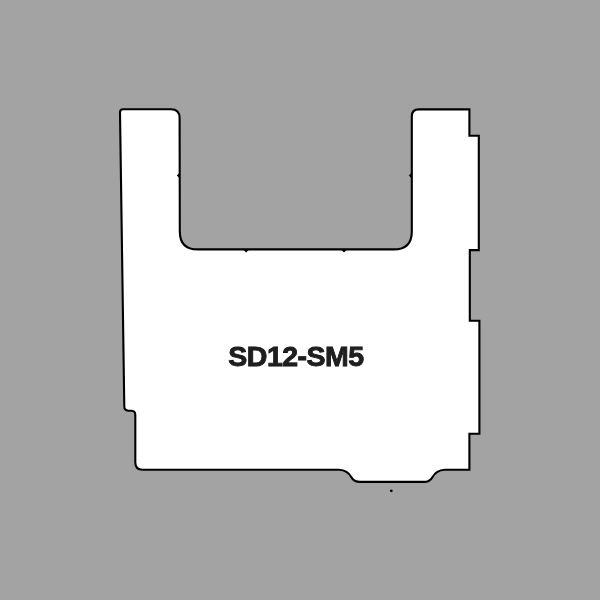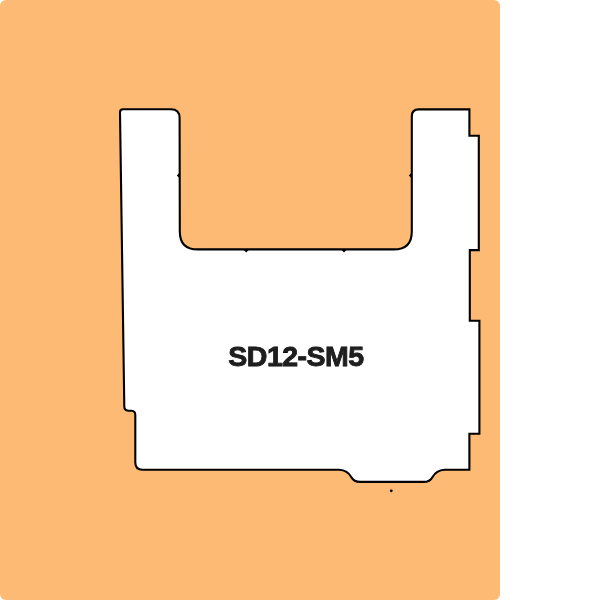--- a/index.html
+++ b/index.html
@@ -6,24 +6,23 @@
     margin: 0;
     padding: 0;
     width: 600px;
     height: 600px;
     background: #ffffff;
     overflow: hidden;
     font-family: "Liberation Sans", sans-serif;
   }
   .canvas-wrap {
     position: relative;
-    width: 500px;
+    width: 600px;
     height: 600px;
-    background: #fdba74;
-    border-radius: 6px;
+    background: #a3a3a3;
   }
   svg.diagram {
     position: absolute;
     left: 0;
     top: 0;
     display: block;
   }
   .outline-path {
     fill: #ffffff;
     stroke-linejoin: miter;

